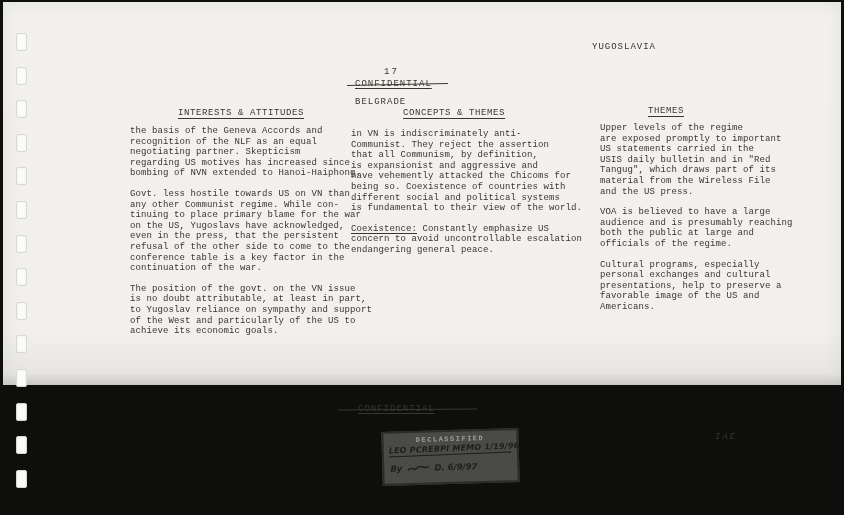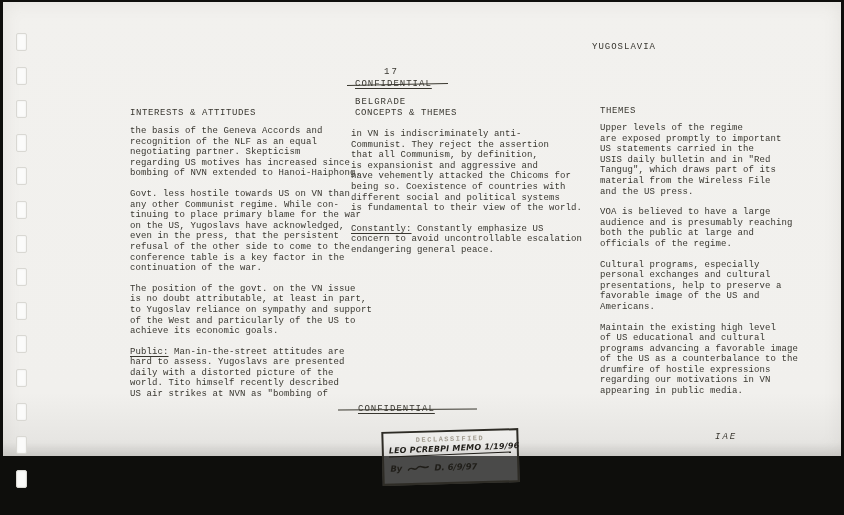--- a/index.html
+++ b/index.html
@@ -2,35 +2,35 @@
 <html><head>
 <meta charset="utf-8">
 <style>
   html,body{margin:0;padding:0;}
   body{
     width:844px;height:515px;position:relative;overflow:hidden;
     background:#0e0e0c;
     font-family:"Liberation Mono","DejaVu Sans Mono",monospace;
   }
   .page{
-    position:absolute;left:3px;top:2px;width:838px;height:454px;
+    position:absolute;left:3px;top:2px;width:838px;height:383px;
     background:linear-gradient(180deg,#f2f1ee 0%,#f1f0ed 86%,#e6e5e2 97%,#cfcecb 100%);
     box-shadow:inset 0 0 18px rgba(120,118,110,.12);
   }
   .hole{
     position:absolute;left:13px;width:9px;height:16px;
     background:#fbfbfa;border:1px solid #d9d8d3;border-radius:2px;
     box-shadow:inset 0 0 2px rgba(0,0,0,.08);
   }
   .col{position:absolute;font-size:9px;line-height:10.6px;letter-spacing:.1px;color:#38362f;}
   .para{margin:0 0 10px 0;white-space:pre-line;}
   .lead{text-decoration:underline;text-underline-offset:2px;}
   .heading{
     position:absolute;font-size:9px;letter-spacing:.6px;color:#38362f;
-    text-underline-offset:2.5px;
+    text-decoration:underline;text-underline-offset:2.5px;margin-left:48px;
   }
   .plain-label{position:absolute;font-size:9px;letter-spacing:1px;color:#38362f;}
   .strike{
     position:relative;display:inline-block;font-size:9px;letter-spacing:1px;color:#38362f;
     text-decoration:underline;text-underline-offset:2px;
   }
   .strike::after{
     content:"";position:absolute;top:46%;border-top:1.3px solid #3a382f;
   }
   .strike.top-mark::after{left:-8px;right:-16px;transform:rotate(-1deg);}
@@ -107,39 +107,34 @@
 on the US, Yugoslavs have acknowledged,
 even in the press, that the persistent
 refusal of the other side to come to the
 conference table is a key factor in the
 continuation of the war.</p>
         <p class="para">The position of the govt. on the VN issue
 is no doubt attributable, at least in part,
 to Yugoslav reliance on sympathy and support
 of the West and particularly of the US to
 achieve its economic goals.</p>
-        <p class="para"><span class="lead">Public:</span>  Man-in-the-street attitudes are
-hard to assess. Yugoslavs are presented
-daily with a distorted picture of the
-world.  Tito himself recently described
-US air strikes at NVN as "bombing of</p>
       </div>
   </div>
 
   <div class="col" style="left:348px;top:127px;width:240px;">
     <div class="paras">
         <p class="para">in VN is indiscriminately anti-
 Communist.  They reject the assertion
 that all Communism, by definition,
 is expansionist and aggressive and
 have vehemently attacked the Chicoms for
 being so.  Coexistence of countries with
 different social and political systems
 is fundamental to their view of the world.</p>
-        <p class="para"><span class="lead">Constantly:</span>  Constantly emphasize US
+        <p class="para"><span class="lead">Coexistence:</span>  Constantly emphasize US
 concern to avoid uncontrollable escalation
 endangering general peace.</p>
       </div>
   </div>
 
   <div class="col" style="left:597px;top:121px;width:215px;">
     <div class="paras">
         <p class="para">Upper levels of the regime
 are exposed promptly to important
 US statements carried in the
@@ -149,27 +144,20 @@
 and the US press.</p>
         <p class="para">VOA is believed to have a large
 audience and is presumably reaching
 both the public at large and
 officials of the regime.</p>
         <p class="para">Cultural programs, especially
 personal exchanges and cultural
 presentations, help to preserve a
 favorable image of the US and
 Americans.</p>
-        <p class="para">Maintain the existing high level
-of US educational and cultural
-programs advancing a favorable image
-of the US as a counterbalance to the
-drumfire of hostile expressions
-regarding our motivations in VN
-appearing in public media.</p>
       </div>
   </div>
 
   <div class="plain-label" style="left:355px;top:402px;">
     <span class="strike bottom-mark">CONFIDENTIAL</span>
   </div>
 
   <div class="stamp">
     <div class="declass">DECLASSIFIED</div>
     <div class="hand1">LEO PCREBPI MEMO 1/19/96</div>

